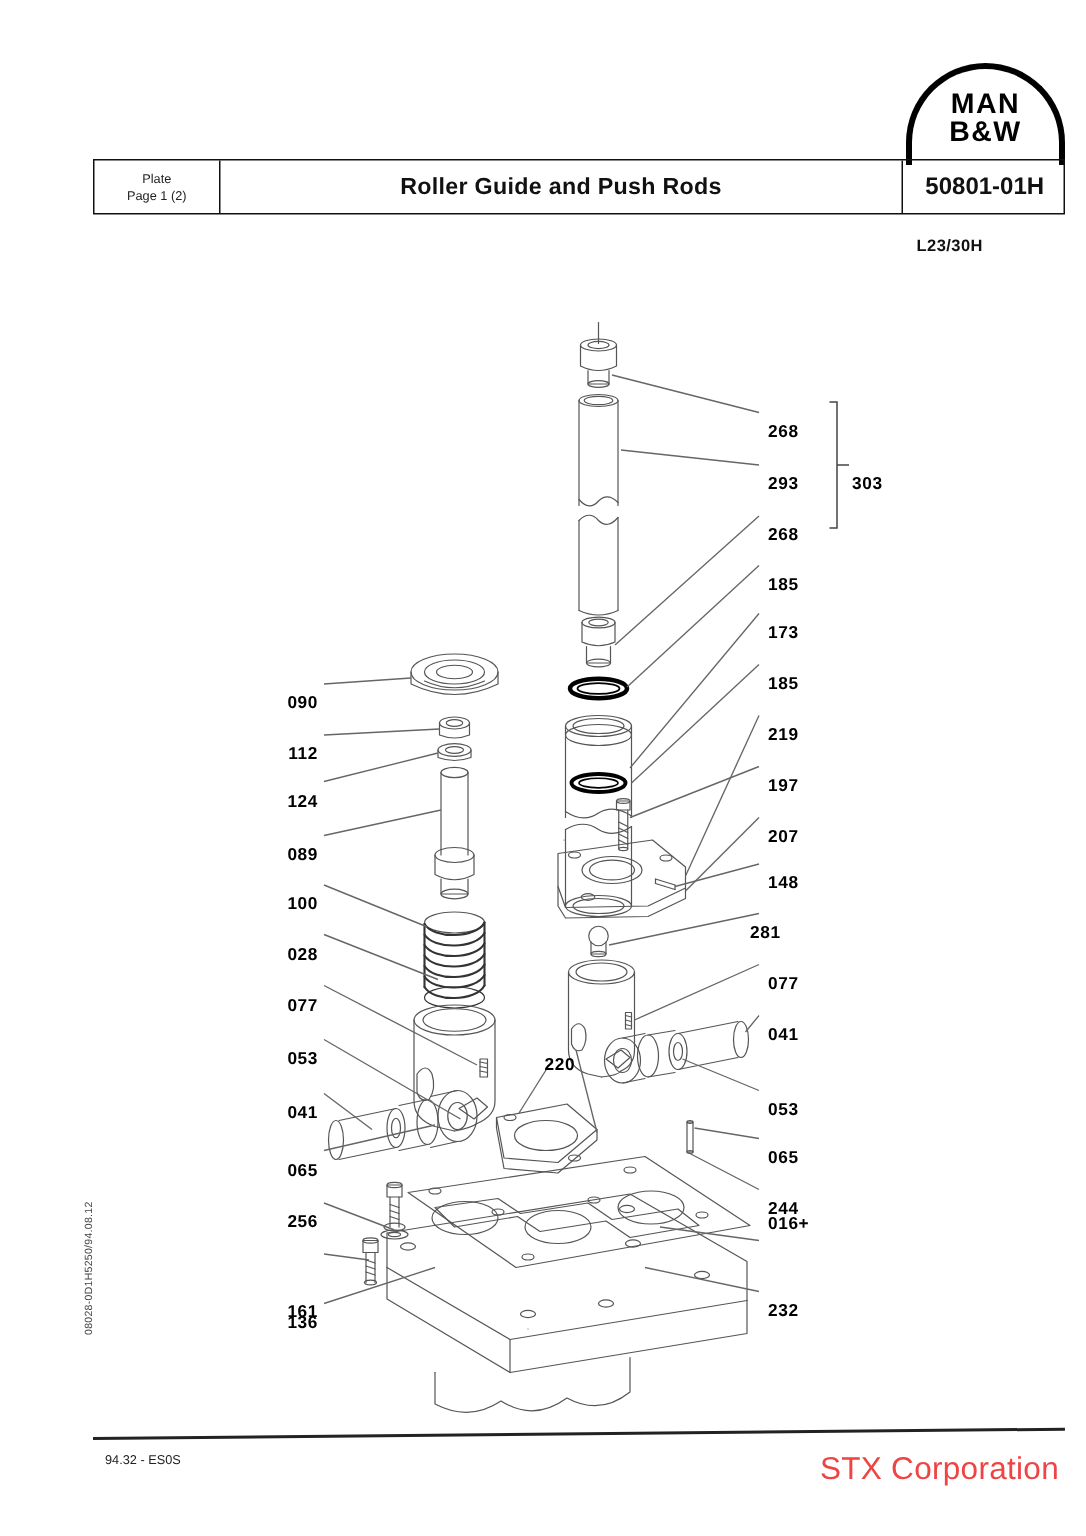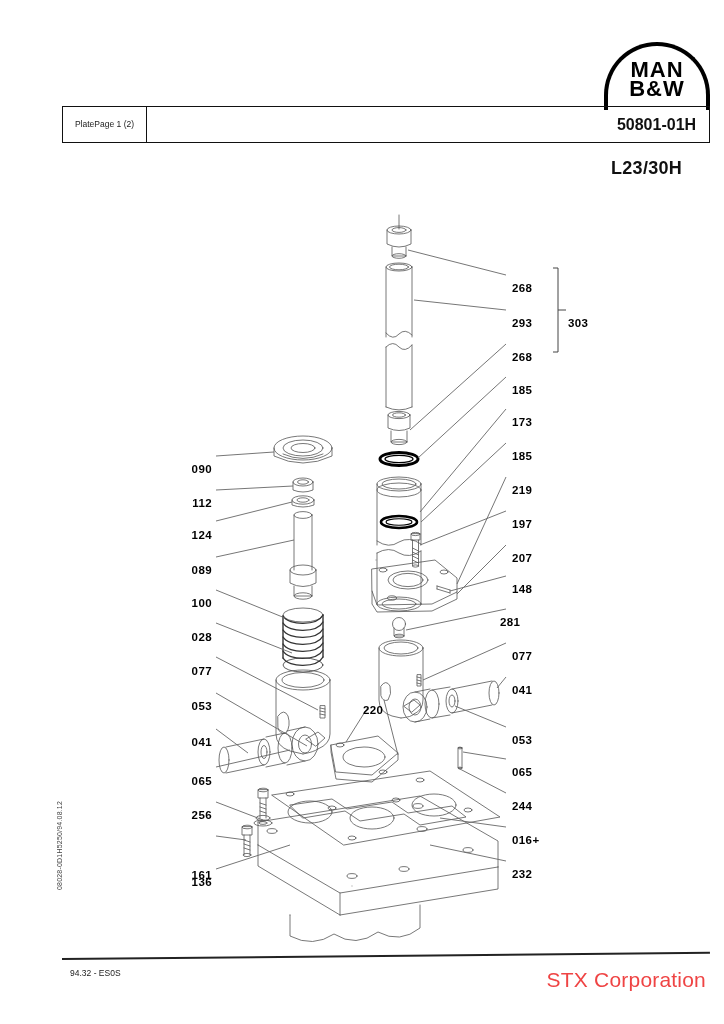--- a/index.html
+++ b/index.html
@@ -23,42 +23,42 @@
   }
   .manbw .dome{
     position:absolute;left:0;top:0;width:106px;height:68px;
     border:4px solid #000;
     border-bottom:none;
     border-radius:53px 53px 0 0;
     box-sizing:border-box;
   }
   .manbw .txt{
     position:absolute;left:0;top:18px;width:106px;text-align:center;
-    font-weight:bold;font-size:22px;line-height:19px;letter-spacing:1px;
+    font-weight:bold;font-size:19px;line-height:19px;letter-spacing:1px;
     color:#000;
   }
   .manbw .txt span{display:block;}
 
   .titlebar{
     position:absolute;left:62px;top:106px;width:648px;height:37px;
     border:1px solid #111;box-sizing:border-box;
   }
   .tb-cell{
     position:absolute;top:0;height:100%;box-sizing:border-box;
     display:flex;align-items:center;justify-content:center;
   }
-  .tb-plate{left:0;width:84px;border-right:1px solid #111;flex-direction:row;}
+  .tb-plate{left:0;width:84px;border-right:1px solid #111;flex-direction:column;}
   .tb-plate div{font-size:8.5px;line-height:11px;color:#222;text-align:center;}
   .tb-title{left:84px;width:455px;border-right:1px solid #111;
             font-weight:bold;font-size:15.5px;letter-spacing:.2px;}
   .tb-code{left:539px;width:109px;font-weight:bold;font-size:16px;}
 
   .model{
     position:absolute;left:611px;top:158px;
-    font-weight:bold;font-size:18px;letter-spacing:.3px;
+    font-weight:bold;font-size:11px;letter-spacing:.3px;
   }
 
   
   .sidecode{
     position:absolute;left:56px;top:778px;
     transform-origin:left top;
     transform:rotate(-90deg) translate(-112px,0);
     font-size:7px;color:#444;white-space:nowrap;
     letter-spacing:.2px;
   }
@@ -101,20 +101,21 @@
       <span>MAN</span>
       <span>B&amp;W</span>
     </div>
   </div>
 
   <div class="titlebar">
     <div class="tb-cell tb-plate">
       <div>Plate</div>
       <div>Page 1 (2)</div>
     </div>
+    <div class="tb-cell tb-title">Roller Guide and Push Rods</div>
     <div class="tb-cell tb-code">50801-01H</div>
   </div>
 
   <div class="model">L23/30H</div>
 
   <div class="sidecode">08028-0D1H5250/94.08.12</div>
 
   <div class="draw">
   <svg width="724" height="1024" viewBox="0 0 724 1024" xmlns="http://www.w3.org/2000/svg">
     <g fill="none" stroke="#555" stroke-width="0.8" stroke-linejoin="round" stroke-linecap="round">
@@ -393,21 +394,21 @@
       <div class="lbl r" style="left: 512px; top: 470px;">219</div>
       <div class="lbl r" style="left: 512px; top: 504px;">197</div>
       <div class="lbl r" style="left: 512px; top: 538px;">207</div>
       <div class="lbl r" style="left: 512px; top: 569px;">148</div>
       <div class="lbl r" style="left: 500px; top: 602px; text-align: center;">281</div>
       <div class="lbl r" style="left: 512px; top: 636px;">077</div>
       <div class="lbl r" style="left: 512px; top: 670px;">041</div>
       <div class="lbl r" style="left: 512px; top: 720px;">053</div>
       <div class="lbl r" style="left: 512px; top: 752px;">065</div>
       <div class="lbl r" style="left: 512px; top: 786px;">244</div>
-      <div class="lbl r" style="left: 512px; top: 820px;">016+</div>
+      <div class="lbl r" style="left: 512px; top: 796px;">016+</div>
       <div class="lbl r" style="left: 512px; top: 854px;">232</div>
       <div class="lbl" style="left: 363px; top: 690px;">220</div>
       <div class="lbl" style="left: 568px; top: 303px;">303</div>
     </div>
 
   <div class="footline"></div>
   <div class="foot-left">94.32 - ES0S</div>
   <div class="foot-right">STX Corporation</div>
 
 </div>

